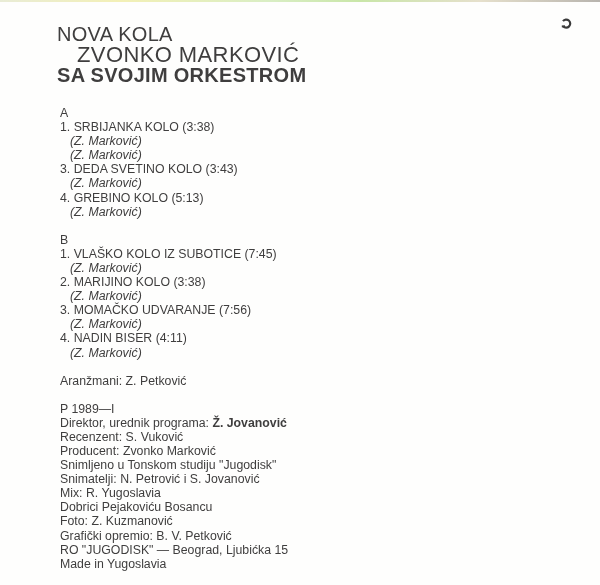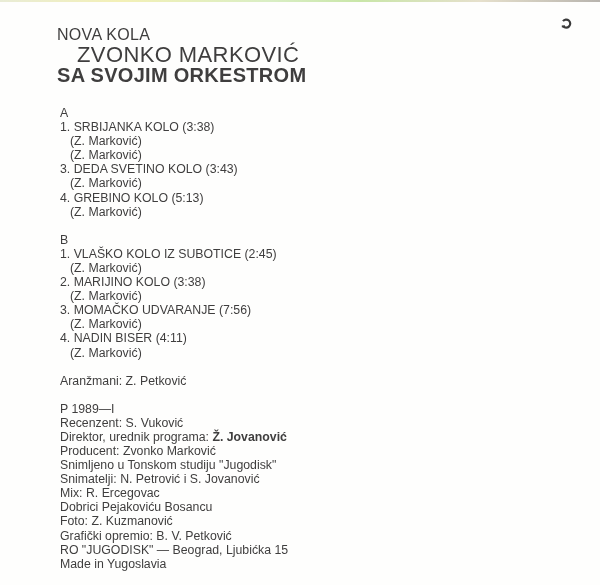--- a/index.html
+++ b/index.html
@@ -11,27 +11,27 @@
   }
   .page { position: absolute; left: 0; top: 0; width: 600px; height: 585px; }
   .top-strip {
     position: absolute; left: 0; top: 0; width: 600px; height: 2px;
     background: linear-gradient(90deg, #e9ecd6 0%, #f3f0b6 20%, #d9eec4 45%, #c9e6a8 60%, #e6e0cc 80%, #b8b4ae 100%);
   }
   .logo-icon {
     position: absolute; left: 561px; top: 18px; width: 11px; height: 11px;
   }
   .header { position: absolute; left: 57px; top: 25px; }
-  .series { font-size: 16px; line-height: 19px; letter-spacing: 0.3px; }
+  .series { font-size: 20px; line-height: 19px; letter-spacing: 0.3px; }
   .artist { font-size: 22px; line-height: 22px; letter-spacing: 0.4px; margin-left: 20px; }
   .subtitle { font-size: 20px; line-height: 19px; letter-spacing: 0.3px; font-weight: bold; }
   .body-text { position: absolute; left: 60px; top: 106px; font-size: 12.3px; line-height: 14.1px; }
   .side-label { }
   .track { }
-  .composer { padding-left: 10px; }
+  .composer { padding-left: 10px; font-style: italic; }
   .gap { height: 14px; }
   .credit { white-space: nowrap; }
   .bold { font-weight: bold; }
 </style>
 </head>
 <body>
 
 <div class="page">
   <div class="top-strip"></div>
 
@@ -53,40 +53,40 @@
       <div class="composer">(Z. Marković)</div>
       <div class="composer">(Z. Marković)</div>
       <div class="track">3. DEDA SVETINO KOLO (3:43)</div>
       <div class="composer">(Z. Marković)</div>
       <div class="track">4. GREBINO KOLO (5:13)</div>
       <div class="composer">(Z. Marković)</div>
     </div>
     <div class="gap"></div>
     <div>
       <div class="side-label">B</div>
-      <div class="track">1. VLAŠKO KOLO IZ SUBOTICE (2:45)</div>
+      <div class="track">1. VLAŠKO KOLO IZ SUBOTICE (7:45)</div>
       <div class="composer">(Z. Marković)</div>
       <div class="track">2. MARIJINO KOLO (3:38)</div>
       <div class="composer">(Z. Marković)</div>
       <div class="track">3. MOMAČKO UDVARANJE (7:56)</div>
       <div class="composer">(Z. Marković)</div>
       <div class="track">4. NADIN BISER (4:11)</div>
       <div class="composer">(Z. Marković)</div>
     </div>
     <div class="gap"></div>
     <div class="credit">Aranžmani: Z. Petković</div>
     <div class="gap"></div>
     <div>
       <div class="credit">P 1989—I</div>
+      <div class="credit"><span>Direktor, urednik programa: </span><span class="bold">Ž. Jovanović</span></div>
       <div class="credit">Recenzent: S. Vuković</div>
-      <div class="credit"><span>Direktor, urednik programa: </span><span class="bold">Ž. Jovanović</span></div>
       <div class="credit">Producent: Zvonko Marković</div>
       <div class="credit">Snimljeno u Tonskom studiju "Jugodisk"</div>
       <div class="credit">Snimatelji: N. Petrović i S. Jovanović</div>
-      <div class="credit">Mix: R. Ercegovac</div>
+      <div class="credit">Mix: R. Yugoslavia</div>
       <div class="credit">Dobrici Pejakoviću Bosancu</div>
       <div class="credit">Foto: Z. Kuzmanović</div>
       <div class="credit">Grafički opremio: B. V. Petković</div>
       <div class="credit">RO "JUGODISK" — Beograd, Ljubićka 15</div>
       <div class="credit">Made in Yugoslavia</div>
     </div>
   </div>
 </div>
 
 </body></html>

